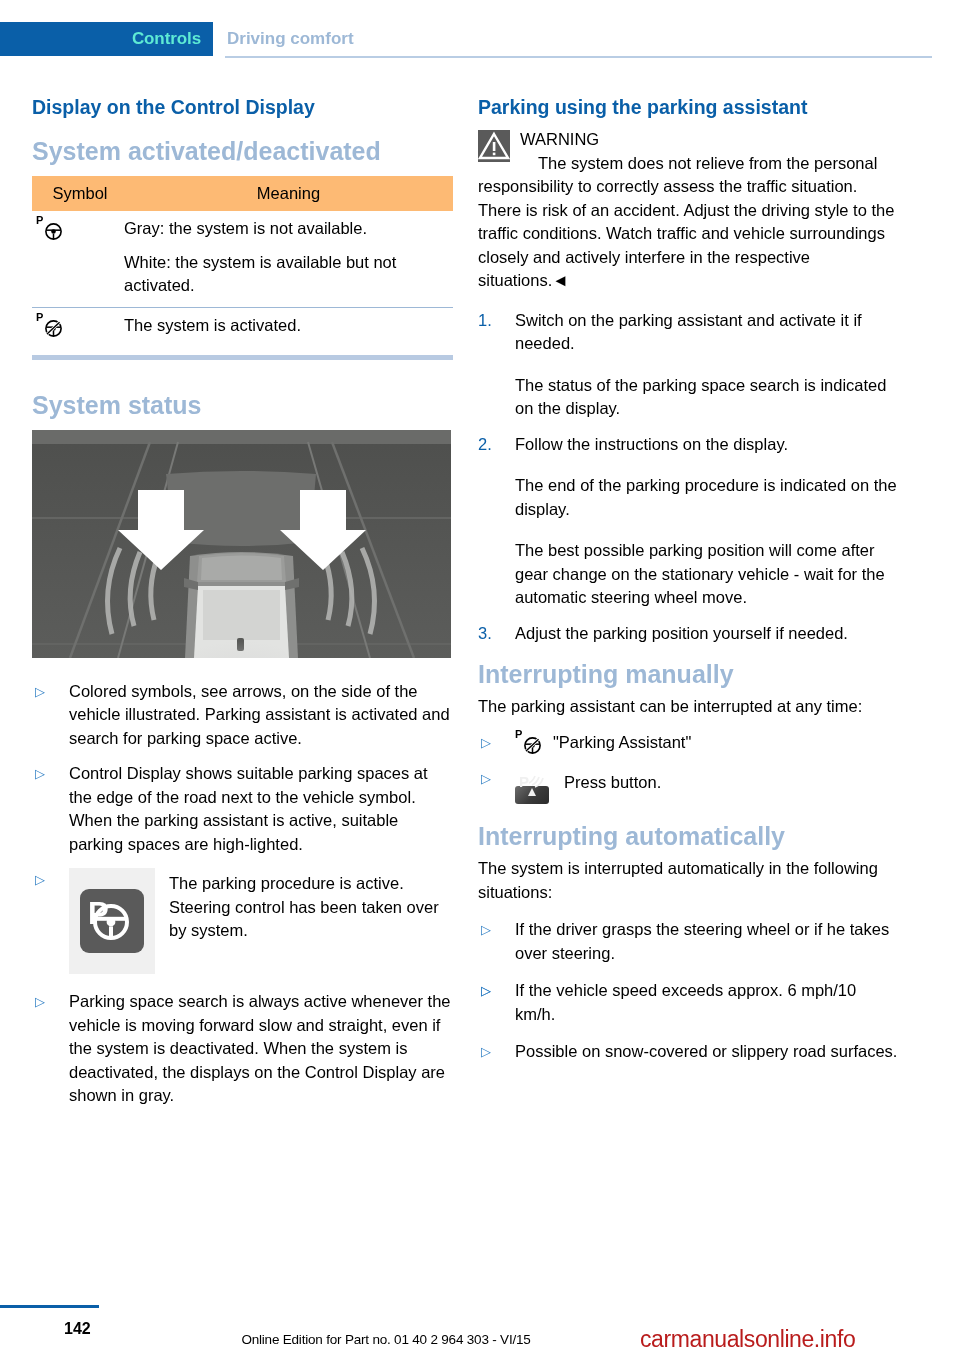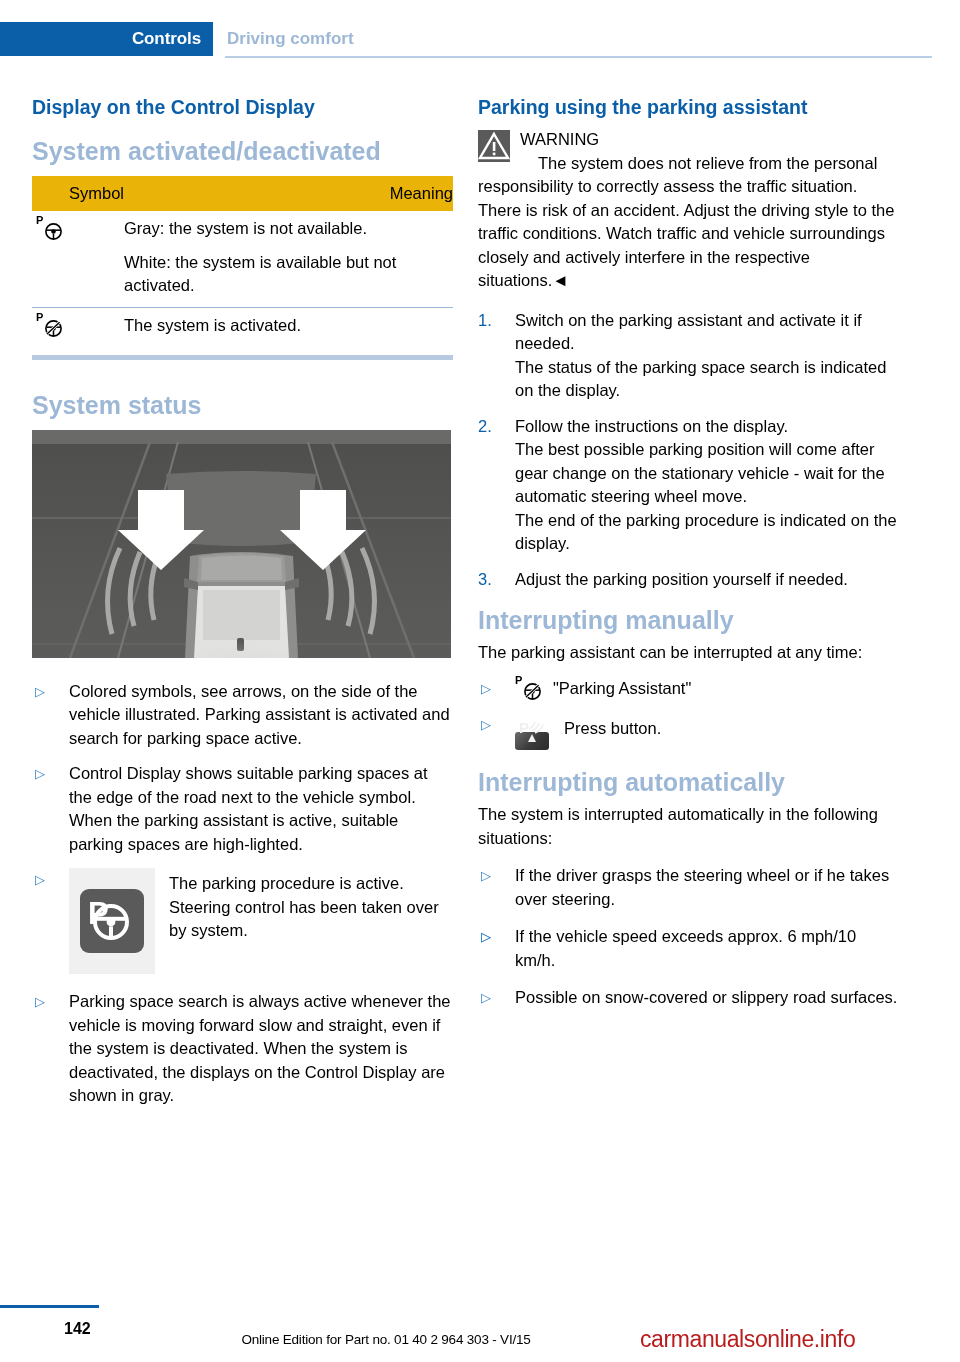--- a/index.html
+++ b/index.html
@@ -22,21 +22,21 @@
     left: 0; top: 22px;
     width: 960px; height: 34px;
   }
   .header-tabs {
     display: flex;
     align-items: stretch;
     height: 34px;
   }
   .tab-active {
     background: #0a5fa8;
-    color: #ffffff;
+    color: #5eead4;
     font-weight: bold;
     font-size: 17px;
     display: flex;
     align-items: center;
     justify-content: flex-end;
     padding: 0 12px 0 0;
     width: 213px;
     box-sizing: border-box;
     letter-spacing: -0.1px;
   }
@@ -90,22 +90,22 @@
     margin: 0 0 8px 0;
   }
 
   
   .sym-table {
     width: 421px;
     border-collapse: collapse;
     margin-bottom: 6px;
   }
   .sym-table th {
-    background: #eab308;
-    text-align: right;
+    background: #fdba74;
+    text-align: center;
     font-weight: normal;
     font-size: 16.5px;
     padding: 7px 0 8px 0;
     line-height: 20px;
   }
   .sym-table th.c1 { width: 88px; padding-left: 4px; }
   .sym-table td {
     vertical-align: top;
     font-size: 16.5px;
     line-height: 23.5px;
@@ -162,21 +162,21 @@
   }
   .num {
     position: absolute;
     left: 0; top: 0;
     color: #0a5fa8;
     font-size: 16.5px;
     line-height: 23.5px;
     width: 30px;
   }
   .nlist .cont {
-    margin-top: 0;
+    margin-top: 18px;
   }
 
   
   .li-icon { display: flex; }
   .li-icon .icon-slot { flex: 0 0 auto; }
   .li-icon .icon-text { flex: 1 1 auto; }
 
   
   .tile-pw {
     width: 86px; height: 106px;
@@ -423,22 +423,22 @@
 
     <ol class="nlist">
       <li>
         <span class="num">1.</span>
         <span>Switch on the parking assistant and activate it if needed.</span>
         <div class="cont">The status of the parking space search is indicated on the display.</div>
       </li>
       <li>
         <span class="num">2.</span>
         <span>Follow the instructions on the display.</span>
+        <div class="cont">The end of the parking procedure is indicated on the display.</div>
         <div class="cont">The best possible parking position will come after gear change on the stationary vehicle - wait for the automatic steering wheel move.</div>
-        <div class="cont">The end of the parking procedure is indicated on the display.</div>
       </li>
       <li style="margin-bottom:18px">
         <span class="num">3.</span>
         <span>Adjust the parking position yourself if needed.</span>
       </li>
     </ol>
 
     <h2 class="sub" style="margin-top:8px;margin-bottom:10px">Interrupting manually</h2>
     <p class="body" style="margin-bottom:12px">The parking assistant can be interrupted at any time:</p>
 

